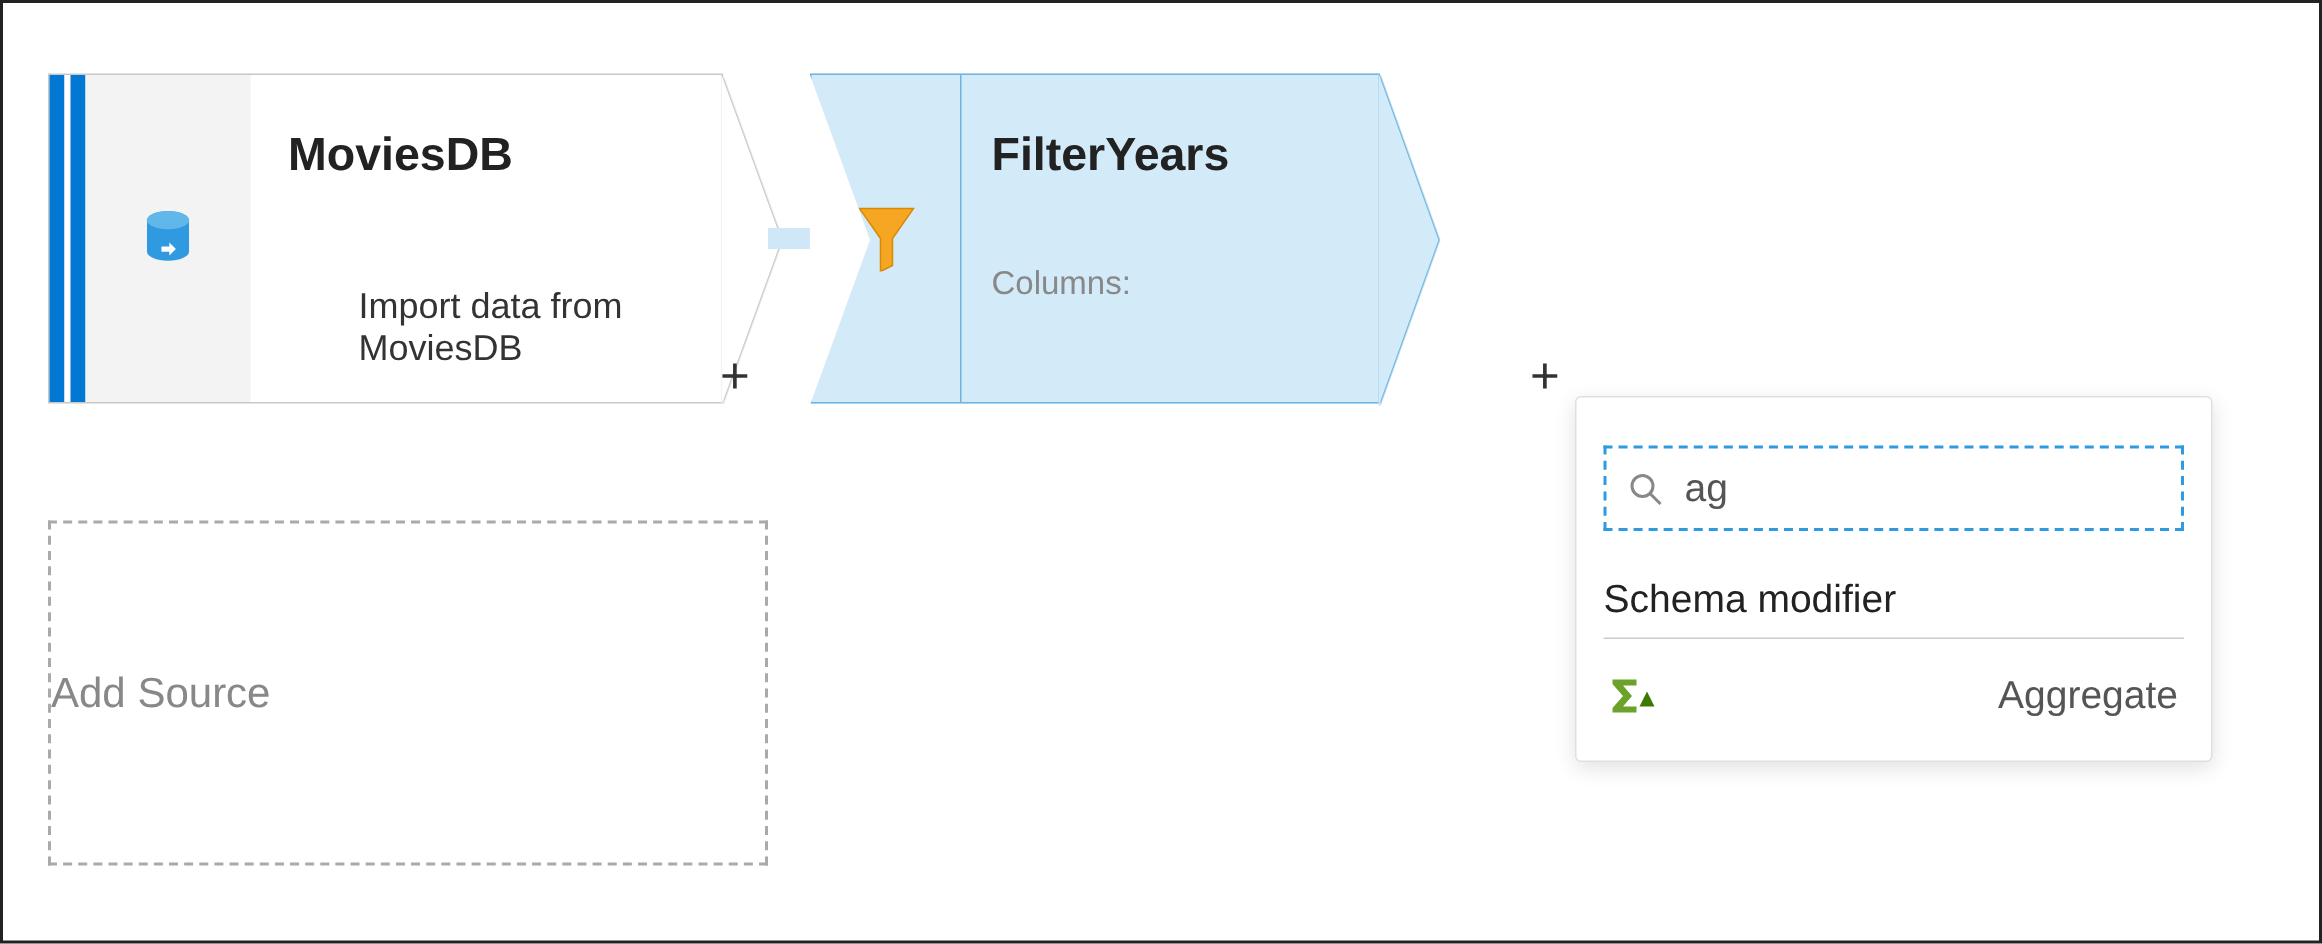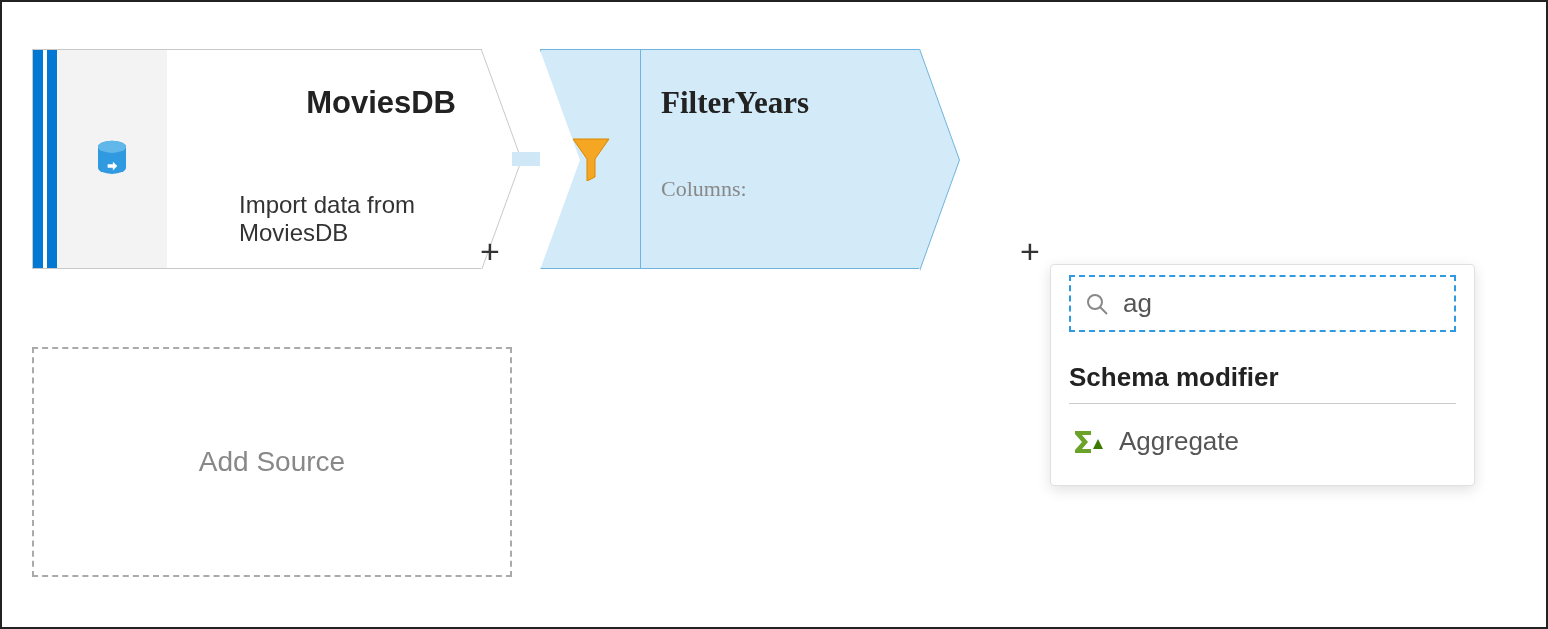--- a/index.html
+++ b/index.html
@@ -47,21 +47,20 @@
     display: flex;
     align-items: center;
     justify-content: center;
   }
   .source-body {
     flex: 1;
     padding: 35px 25px 20px 25px;
     display: flex;
     flex-direction: column;
     justify-content: flex-start;
-    align-items: flex-end;
   }
   .source-title {
     font-size: 31px;
     font-weight: 700;
     color: #222;
     margin-bottom: 70px;
   }
   .source-desc {
     font-size: 24px;
     color: #333;
@@ -119,21 +118,20 @@
     border-right: 1px solid #6fb4de;
     display: flex;
     align-items: center;
     justify-content: center;
   }
   .filter-body {
     flex: 1;
     padding: 35px 20px 20px 20px;
     display: flex;
     flex-direction: column;
-    font-family: Liberation Serif, serif;
   }
   .filter-title {
     font-size: 31px;
     font-weight: 700;
     color: #222;
     margin-bottom: 55px;
   }
   .filter-cols-lbl {
     font-size: 22px;
     color: #888;
@@ -184,71 +182,72 @@
   
   .add-source {
     position: absolute;
     left: 30px;
     top: 345px;
     width: 480px;
     height: 230px;
     border: 2px dashed #aaa;
     display: flex;
     align-items: center;
-    justify-content: center;
+    justify-content: flex-start;
     font-size: 28px;
     color: #888;
     cursor: pointer;
     background: #ffffff;
   }
 
   
   .dropdown {
     position: absolute;
     left: 1048px;
     top: 262px;
     width: 425px;
     background: #ffffff;
     border: 1px solid #e0e0e0;
     border-radius: 4px;
     box-shadow: 0 4px 14px rgba(0,0,0,0.12);
-    padding: 10px 18px 20px 18px;
+    padding: 32px 18px 20px 18px;
   }
   .dropdown-search {
     display: flex;
     align-items: center;
     gap: 12px;
     border: 2px dashed #2f9ae0;
     padding: 10px 14px;
     margin-bottom: 30px;
   }
   .dropdown-search input {
     border: none;
     outline: none;
     font-size: 26px;
     color: #555;
     flex: 1;
     background: transparent;
   }
   .dropdown-section-title {
     font-size: 26px;
-    font-weight: 700;
+    font-weight: 400;
     color: #222;
     padding-bottom: 10px;
     border-bottom: 1px solid #ccc;
     margin-bottom: 14px;
   }
   .dropdown-item {
     display: flex;
     align-items: center;
     gap: 16px;
     padding: 8px 4px;
     font-size: 26px;
     color: #555;
     cursor: pointer;
+    justify-content: space-between;
   }
 
   
   svg.db-icon { width: 42px; height: 42px; }
   svg.funnel-icon { width: 40px; height: 44px; }
   svg.search-icon { width: 24px; height: 24px; flex-shrink:0; }
   svg.sigma-icon { width: 30px; height: 26px; flex-shrink:0; }
 </style>
 </head>
 <body>

